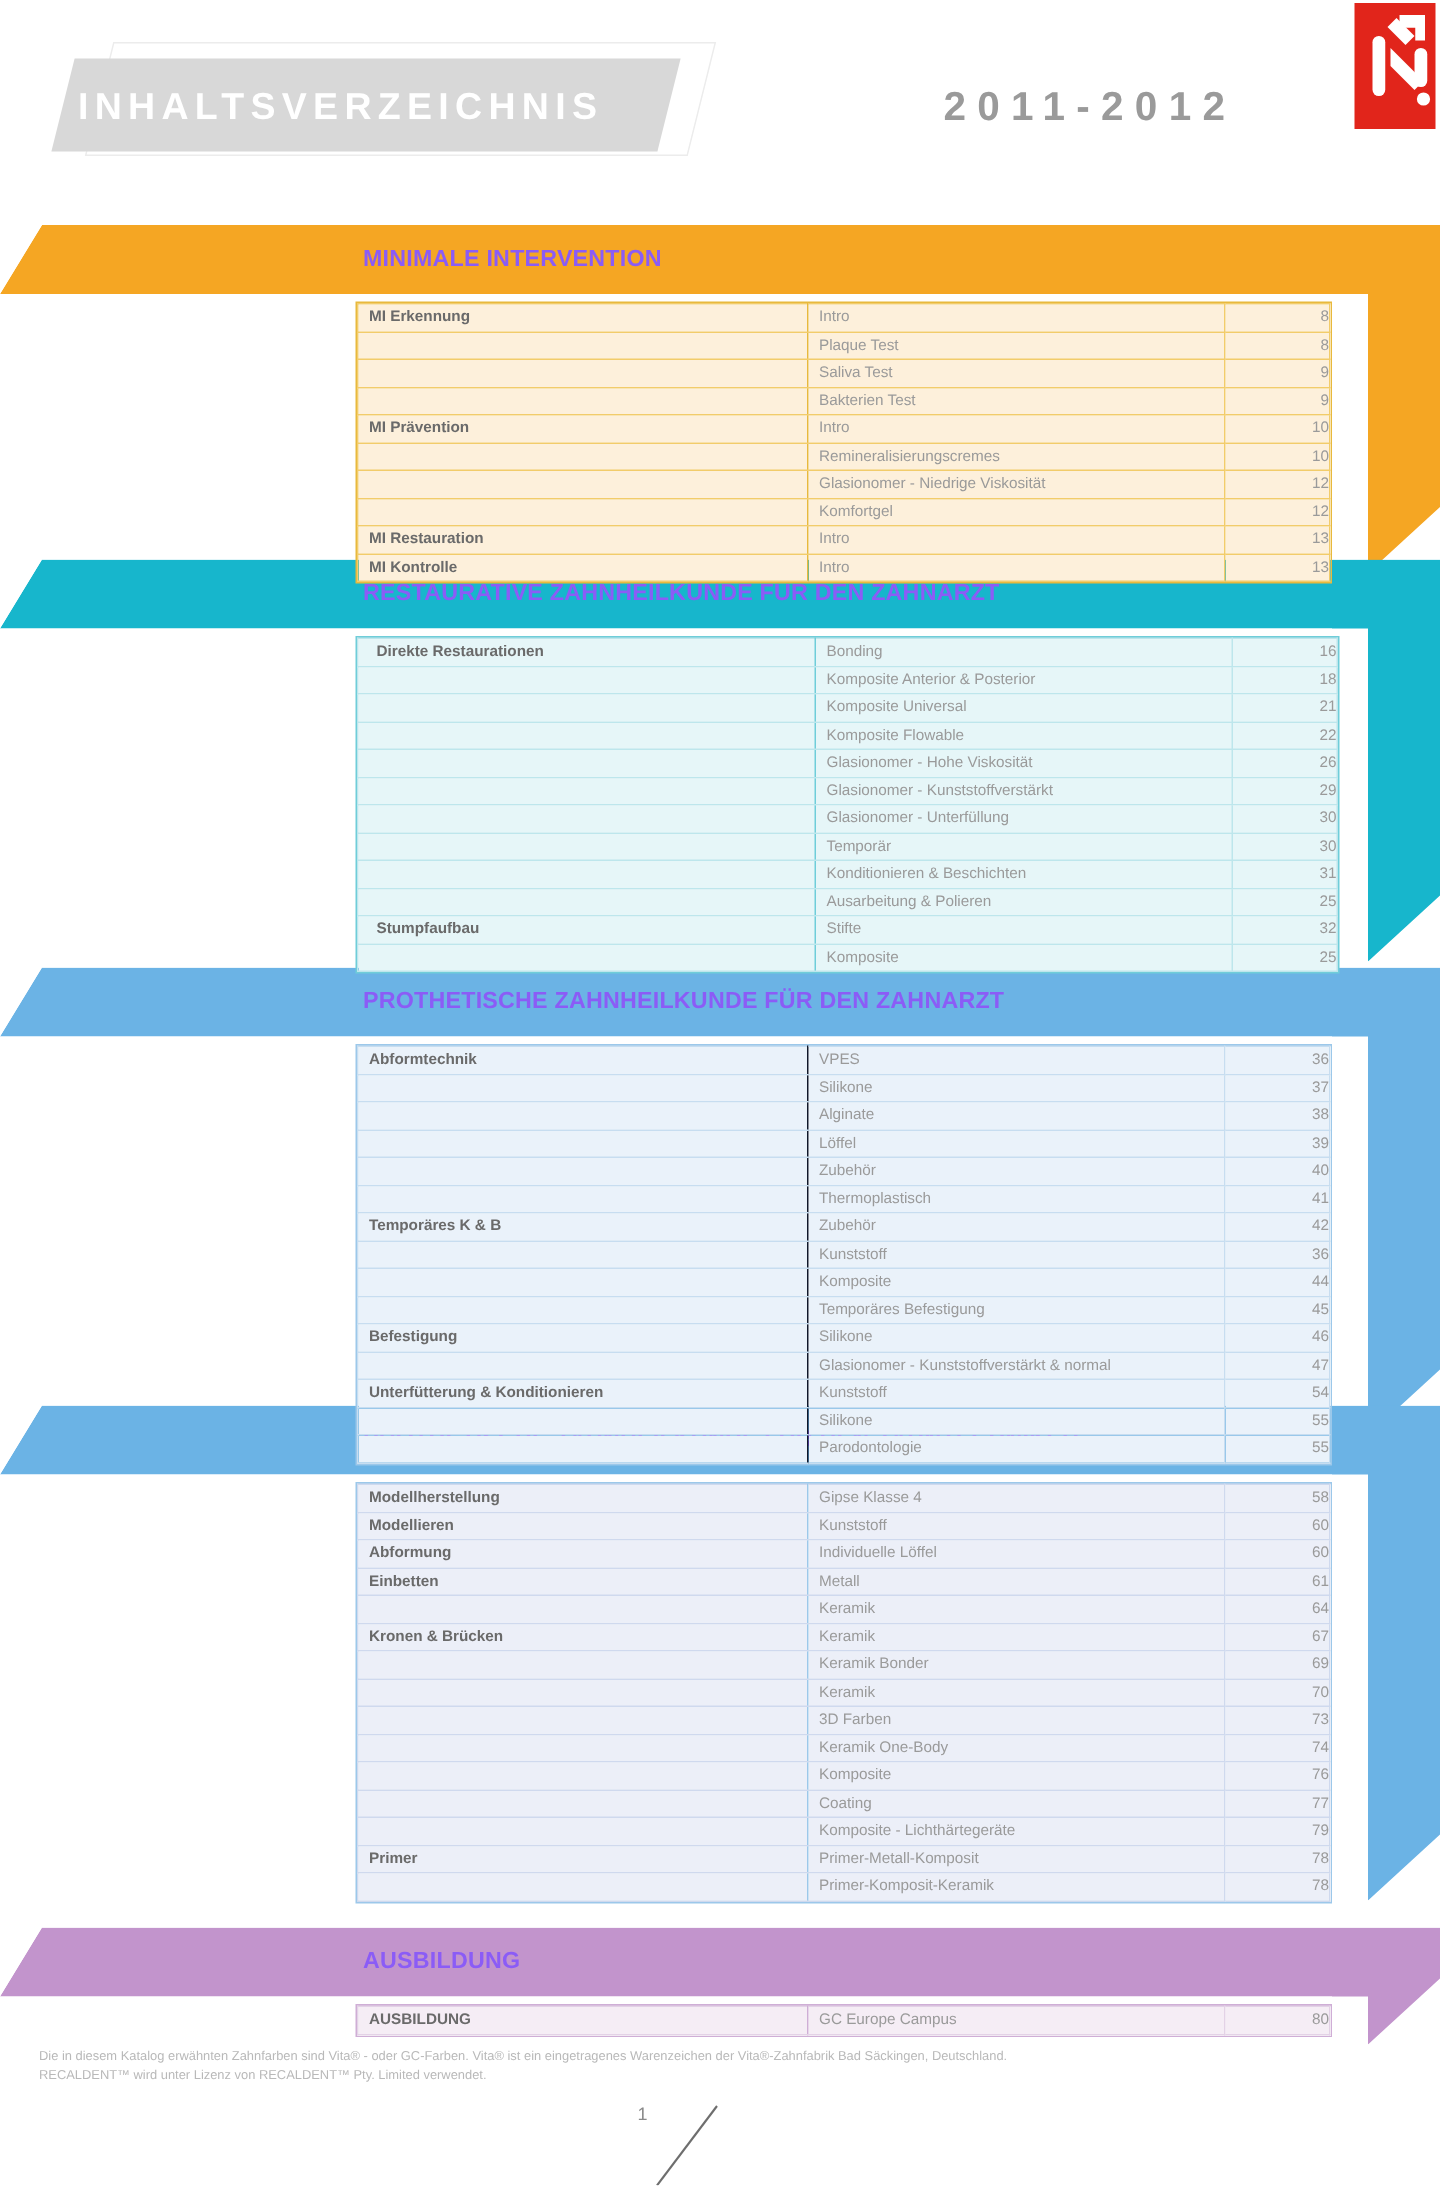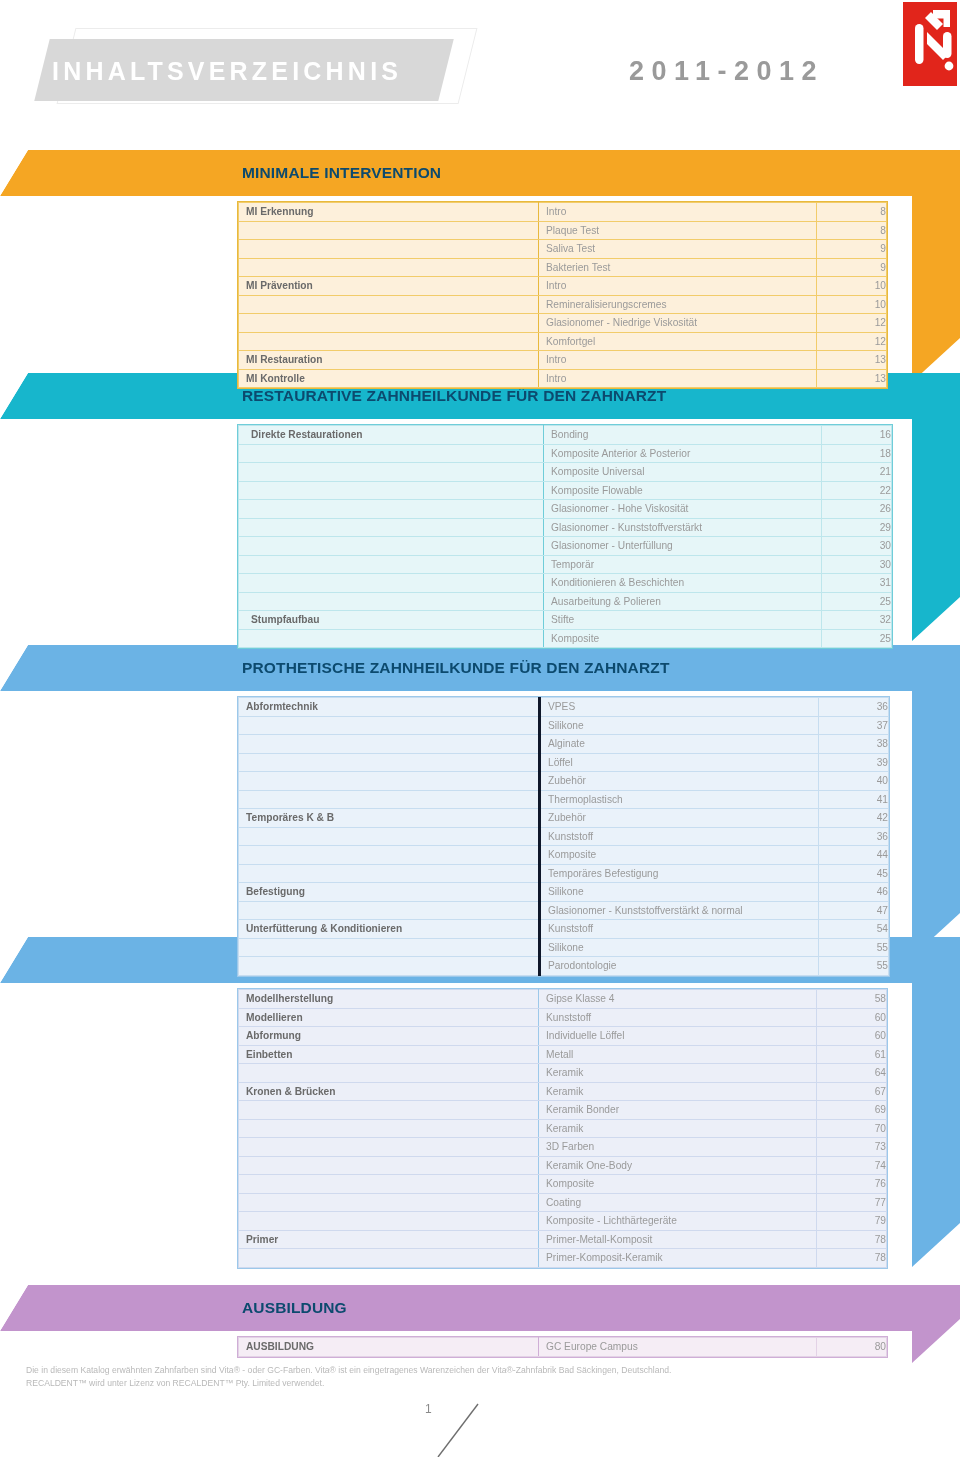--- a/index.html
+++ b/index.html
@@ -61,21 +61,21 @@
     position:absolute;left:0;top:46px;width:888px;height:calc(100% - 46px);
     background:#ffffff;
   }
   .band .notch{
     position:absolute;left:0;top:0;width:40px;height:46px;background:#ffffff;
     clip-path:polygon(0 0, 28px 0, 0 46px);
   }
 
   .sec-title{
     position:absolute;left:242px;top:8px;height:30px;line-height:30px;
-    font-size:15.5px;font-weight:bold;color:#0c4a6e;letter-spacing:0.15px;
+    font-size:15.5px;font-weight:bold;color:#8b5cf6;letter-spacing:0.15px;
     white-space:nowrap;z-index:5;
   }
 
   
   table.toc{
     position:absolute;left:238px;width:624px;
     border-collapse:collapse;table-layout:fixed;z-index:6;
   }
   table.toc td{
     height:17.5px;padding:0 0 0 7px;font-size:10.2px;
@@ -91,21 +91,21 @@
   .s-yellow table.toc td.c-cat{border-right:1px solid #e8b93d;}
   .s-yellow table.toc{box-shadow:0 0 0 1px #e8b93d;}
 
   .s-teal .bar{background:#17b6cc;}
   .s-teal table.toc td{background:#e6f6f8;border:1px solid #bde6ec;}
   .s-teal table.toc td.c-cat{border-right:1px solid #6fcdd9;padding-left:12px;}
   .s-teal table.toc{box-shadow:0 0 0 1px #6fcdd9;}
 
   .s-blue .bar{background:#6bb3e5;}
   .s-blue table.toc td{background:#eaf2fa;border:1px solid #c7ddf0;}
-  .s-blue table.toc td.c-cat{border-right:3px solid #0f172a;}
+  .s-blue table.toc td.c-cat{border-right:1px solid #0f172a;}
   .s-blue table.toc{box-shadow:0 0 0 1px #9cc8ea;}
 
   .s-blue2 .bar{background:#6bb3e5;}
   .s-blue2 table.toc td{background:#eceff8;border:1px solid #cfd9ee;}
   .s-blue2 table.toc td.c-cat{border-right:1px solid #9cc8ea;}
   .s-blue2 table.toc{box-shadow:0 0 0 1px #9cc8ea;}
 
   .s-purple .bar{background:#c294cc;}
   .s-purple table.toc td{background:#f5edf5;border:1px solid #e3d2e6;}
   .s-purple table.toc td.c-cat{border-right:1px solid #cfaed6;}

